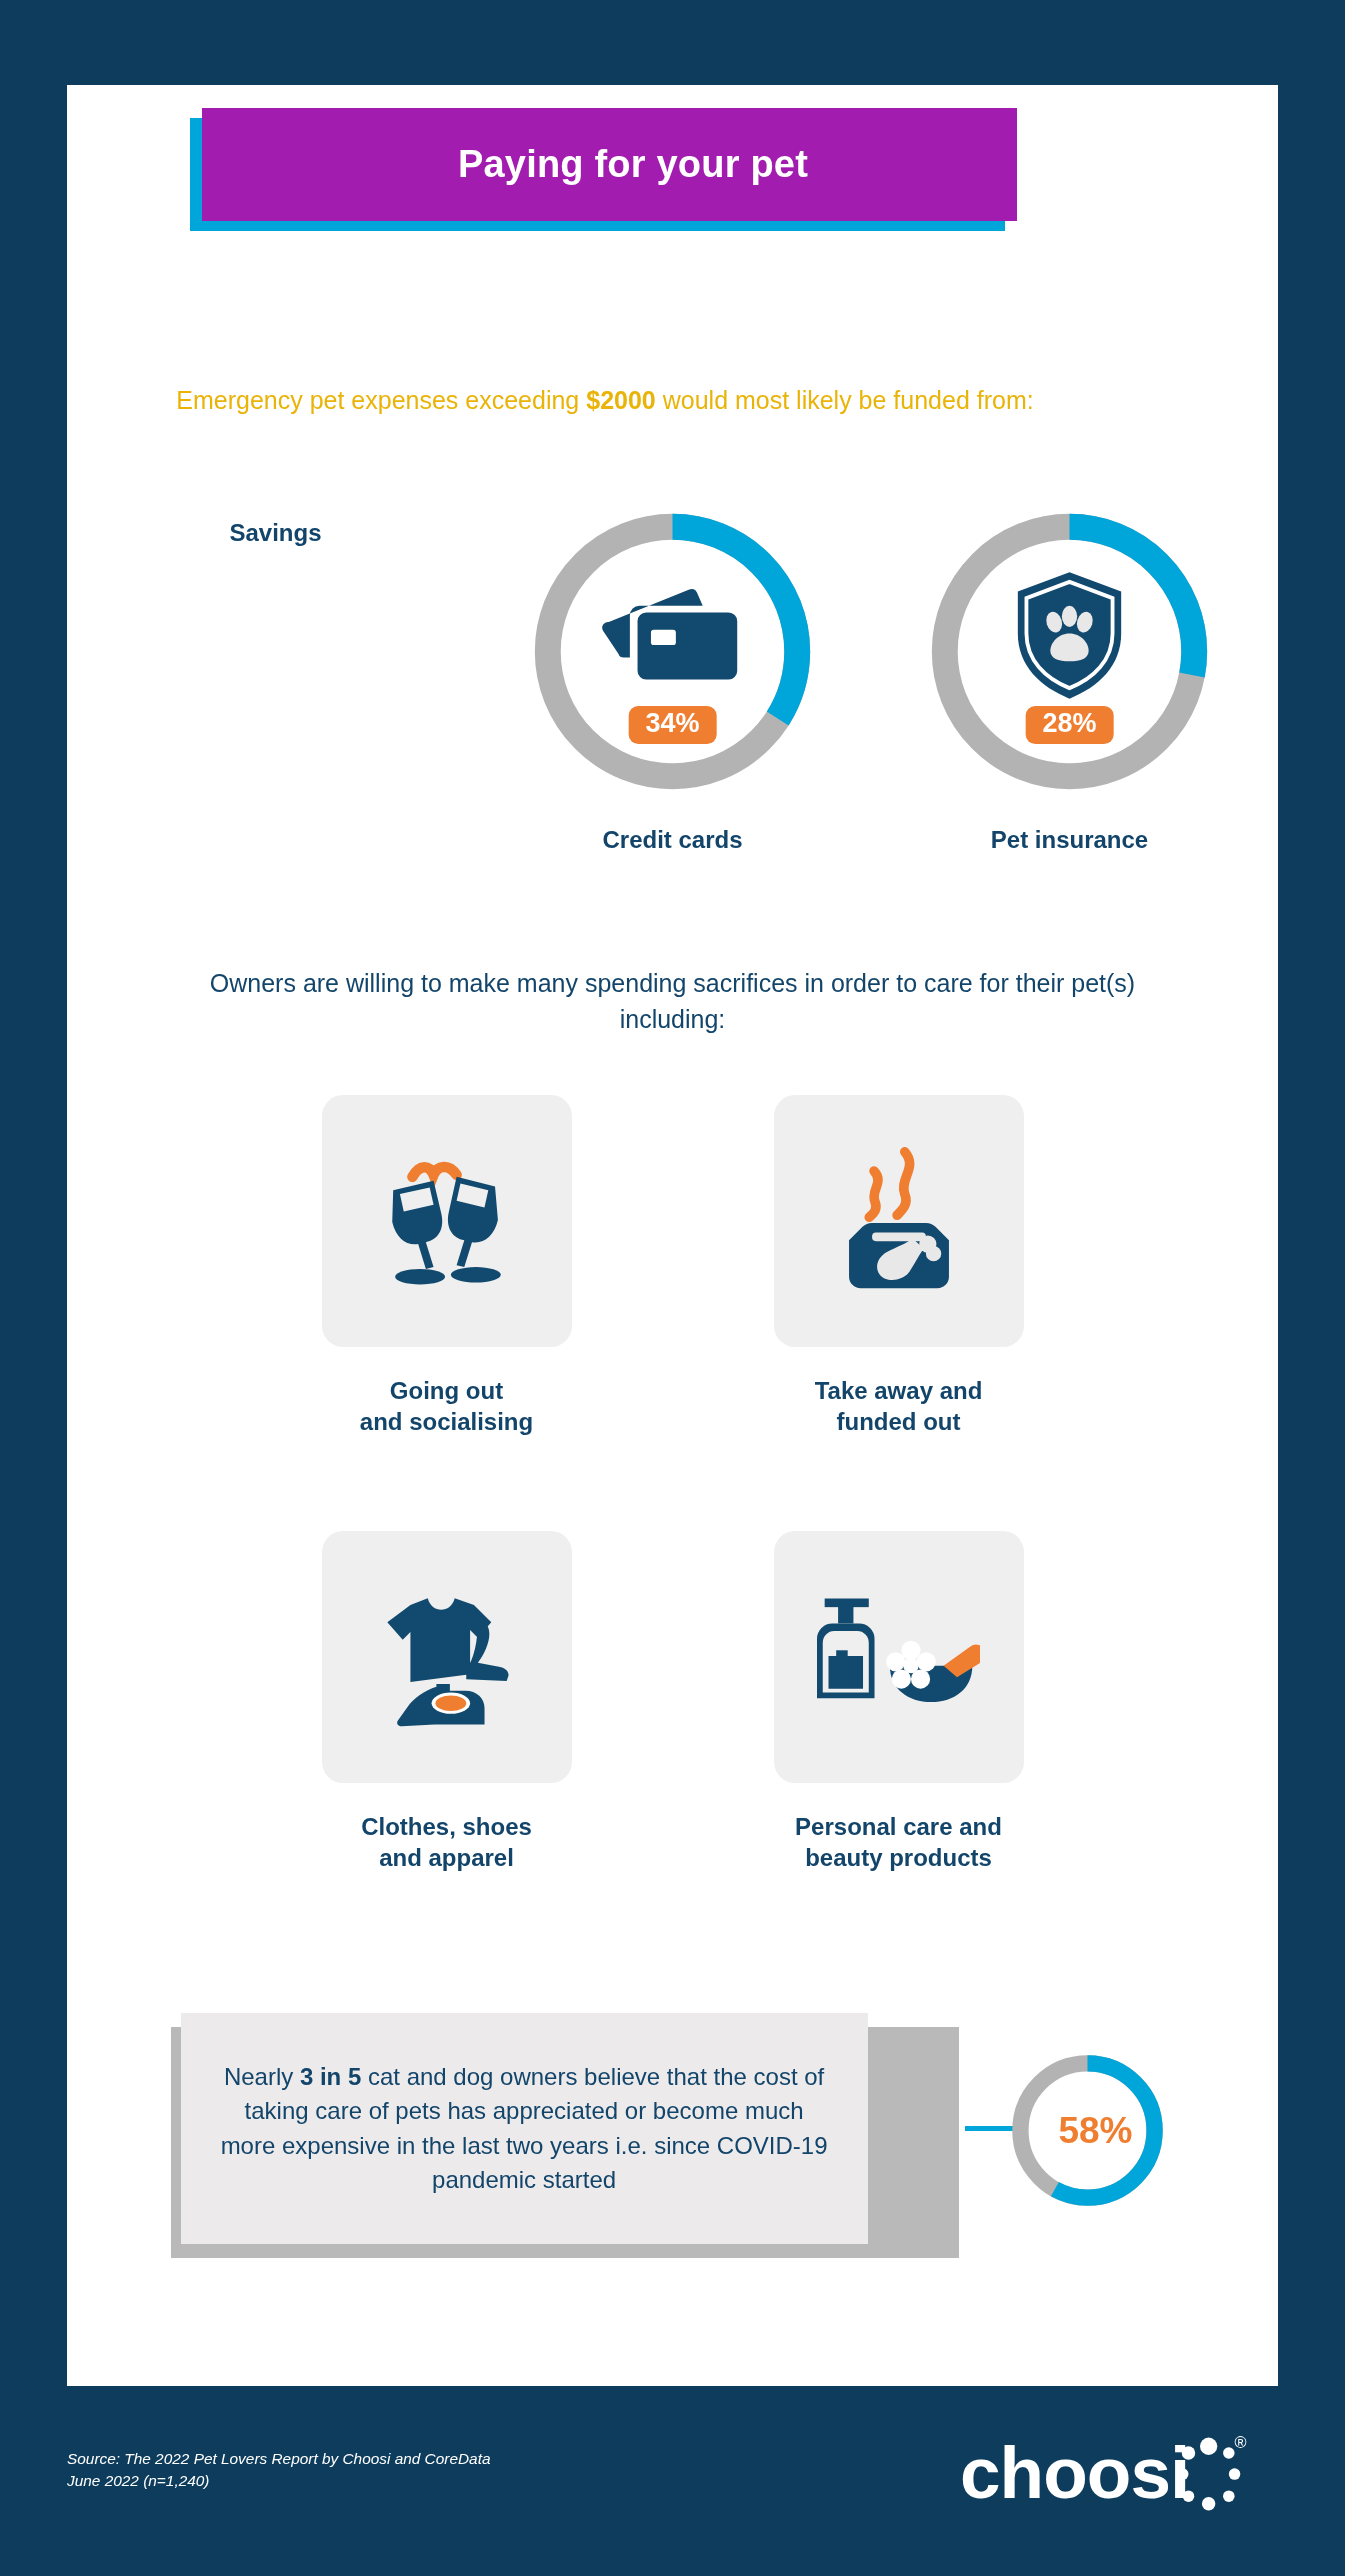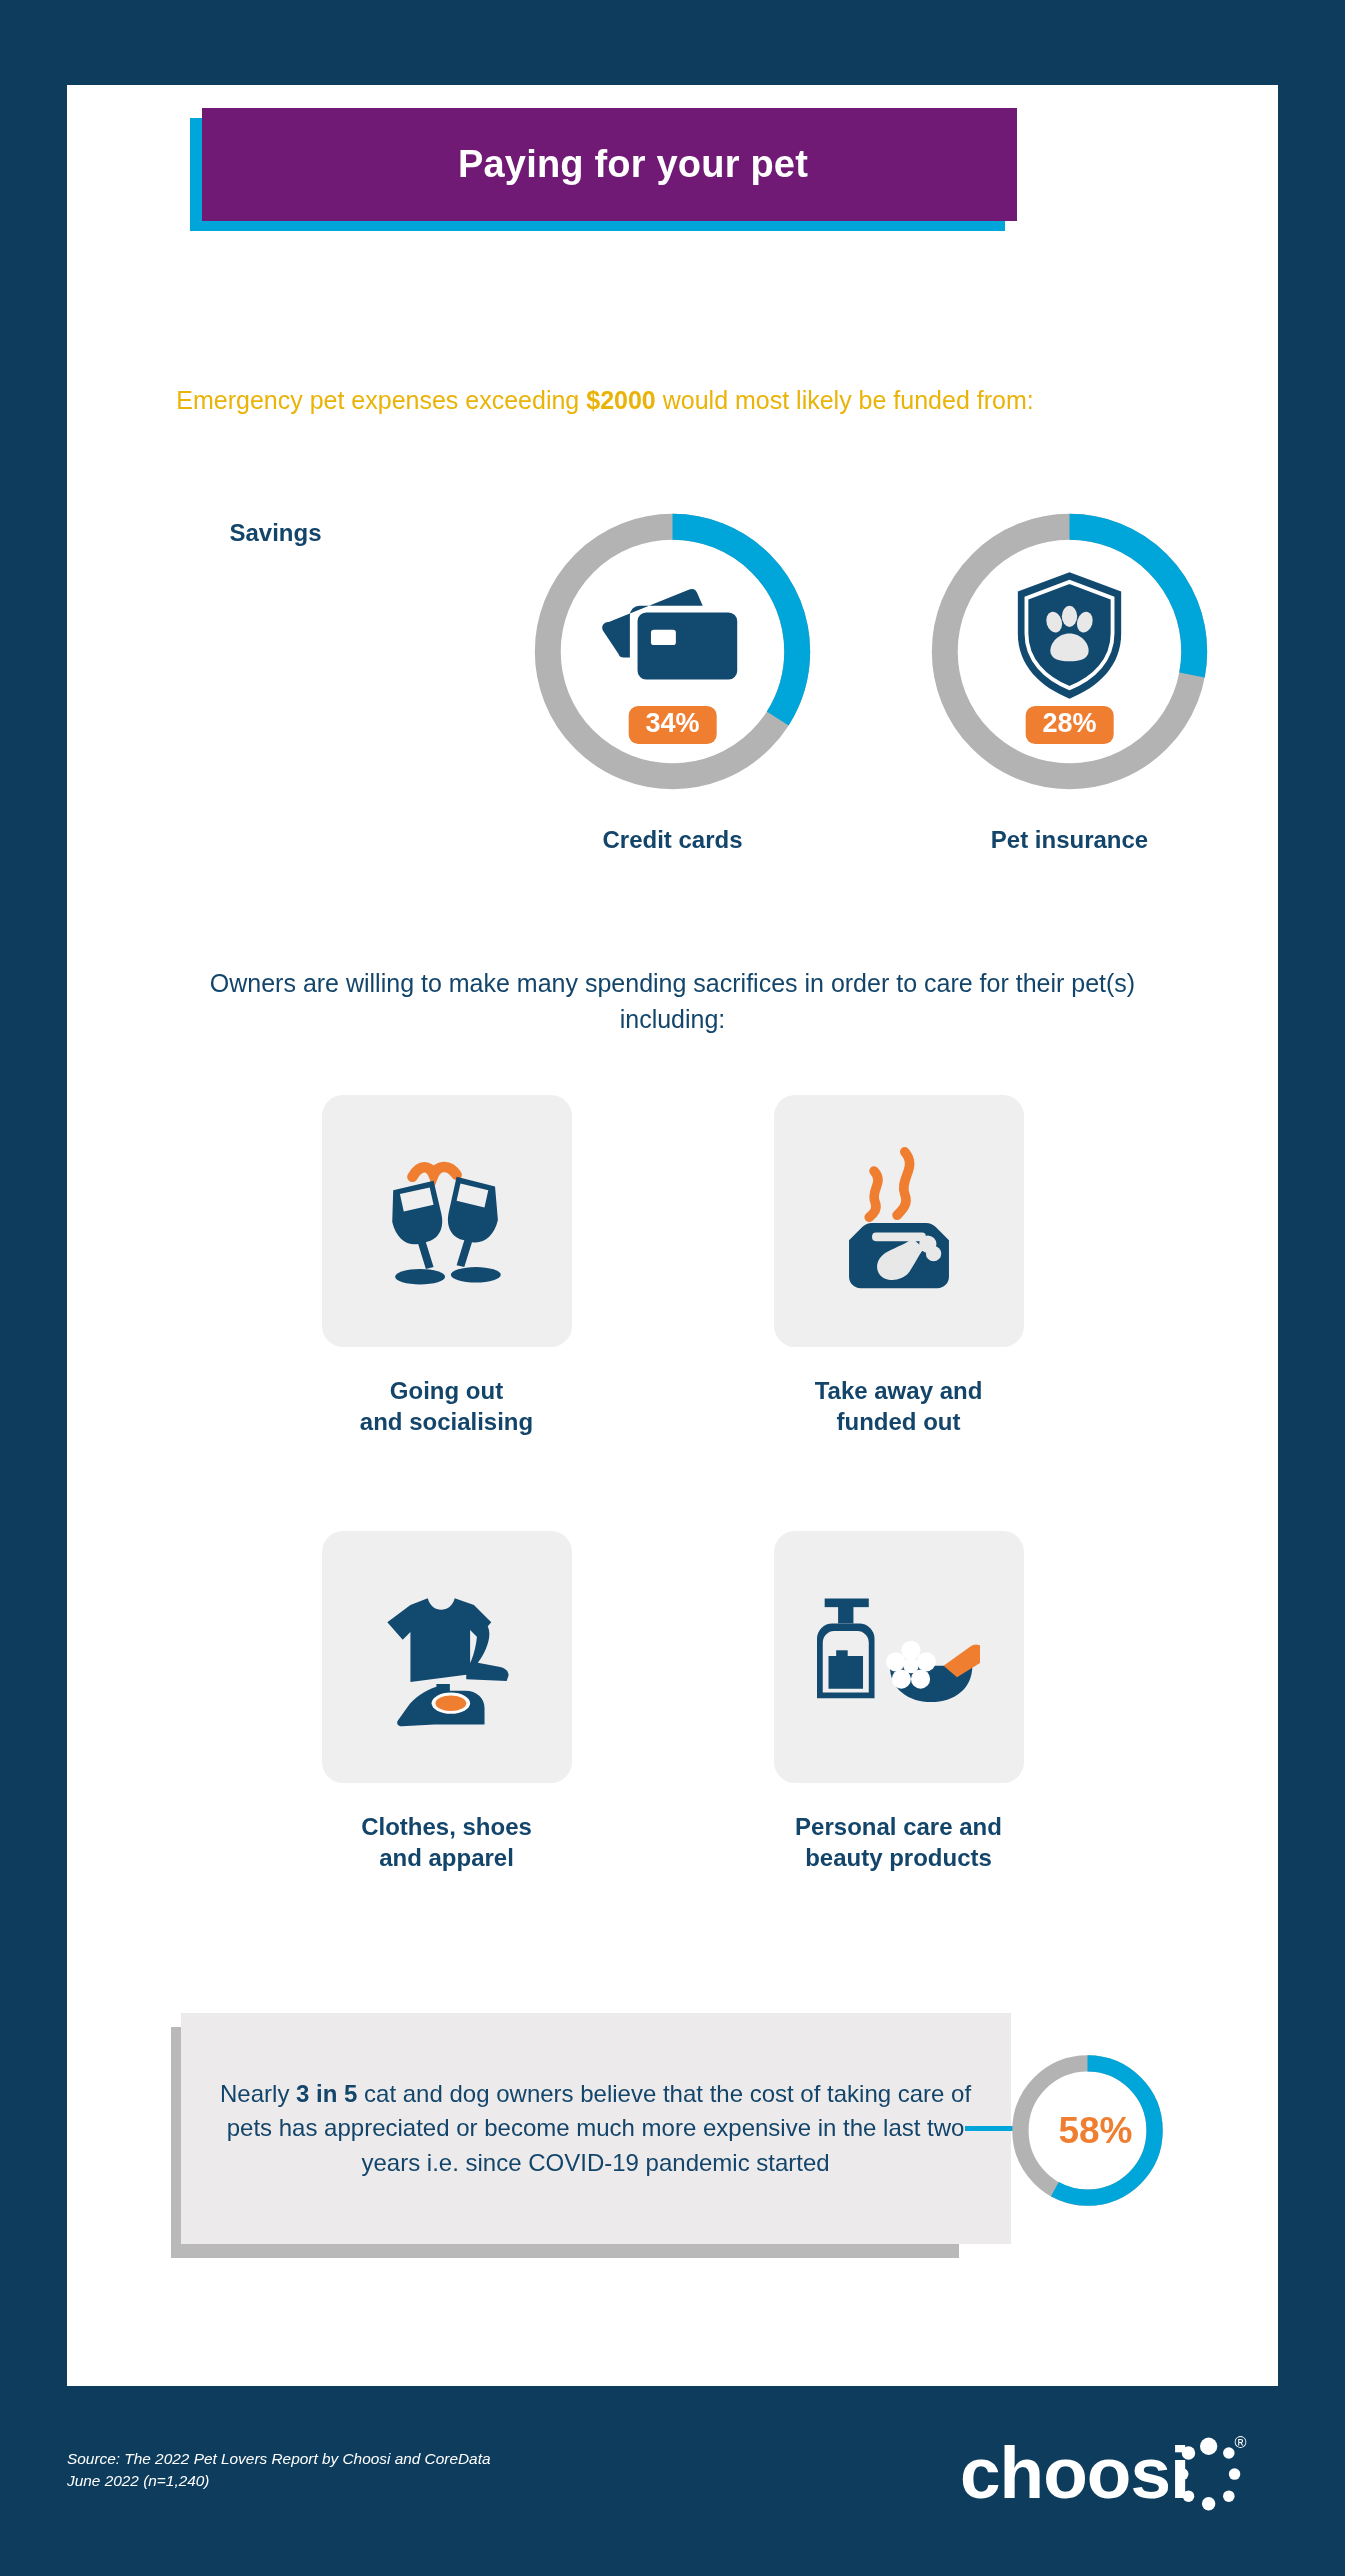--- a/index.html
+++ b/index.html
@@ -19,21 +19,21 @@
   }
 
   
   .banner-wrap { position:absolute; left:190px; top:108px; width:826px; height:123px; }
   .banner-shadow {
     position:absolute; left:0px; top:9.6px; width:815px; height:113px;
     background:#00a5d9;
   }
   .banner-main {
     position:absolute; left:11.5px; top:0px; width:815px; height:113px;
-    background:#701a75;
+    background:#a21caf;
     display:flex; align-items:center; justify-content:center;padding-left:48px;
   }
   .banner-title {
     color:#ffffff; font-size:38px; font-weight:600; letter-spacing:0.2px;
   }
 
   
   .intro {
     position:absolute; left:67px; top:384px; width:1076px;
     text-align:center; color:#eab308; font-size:25px; line-height:1.35;
@@ -87,21 +87,21 @@
     text-align:center; line-height:1.28;
   }
 
   
   .callout-wrap { position:absolute; left:171px; top:2013px; width:999px; height:250px; }
   .callout-shadow {
     position:absolute; left:0px; top:13.5px; width:788px; height:231px;
     background:#b9b9b9;
   }
   .callout-box {
-    position:absolute; left:9.6px; top:0px; width:830px; height:231px;
+    position:absolute; left:9.6px; top:0px; width:687px; height:231px;
     background:#eceaea;
     display:flex; align-items:center; justify-content:center;
     padding:0 37px;
   }
   .callout-text { color:#13456b; font-size:24px; line-height:1.42; text-align:center; }
   .callout-text b { font-weight:700; }
   .connector {
     position:absolute; left:794px; top:113px; width:60px; height:4.8px;
     background:#00a5d9;
   }

